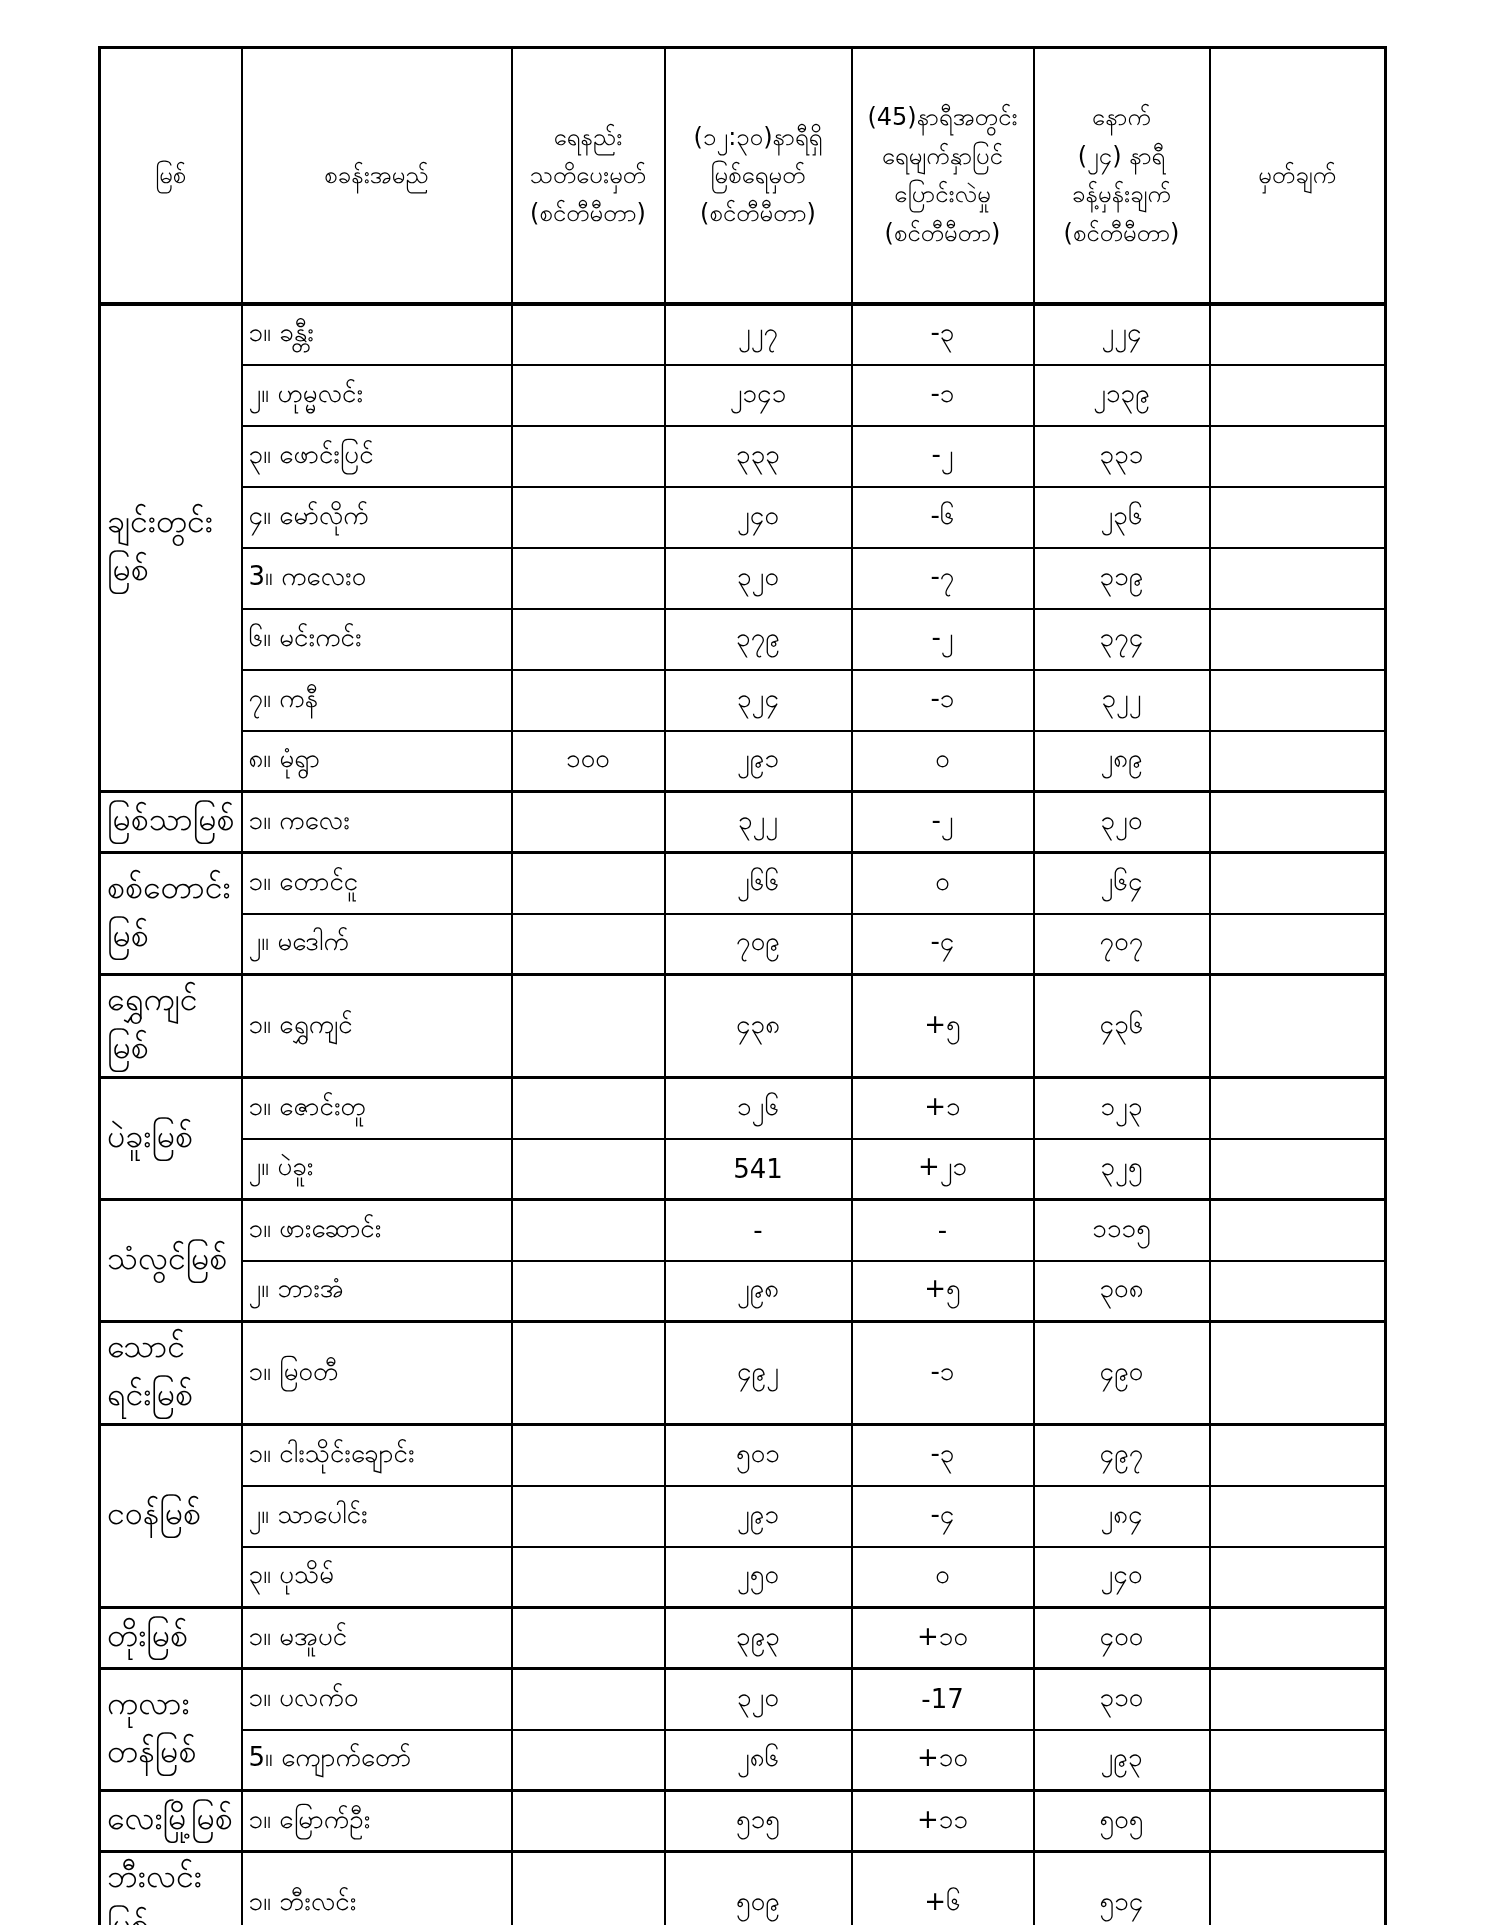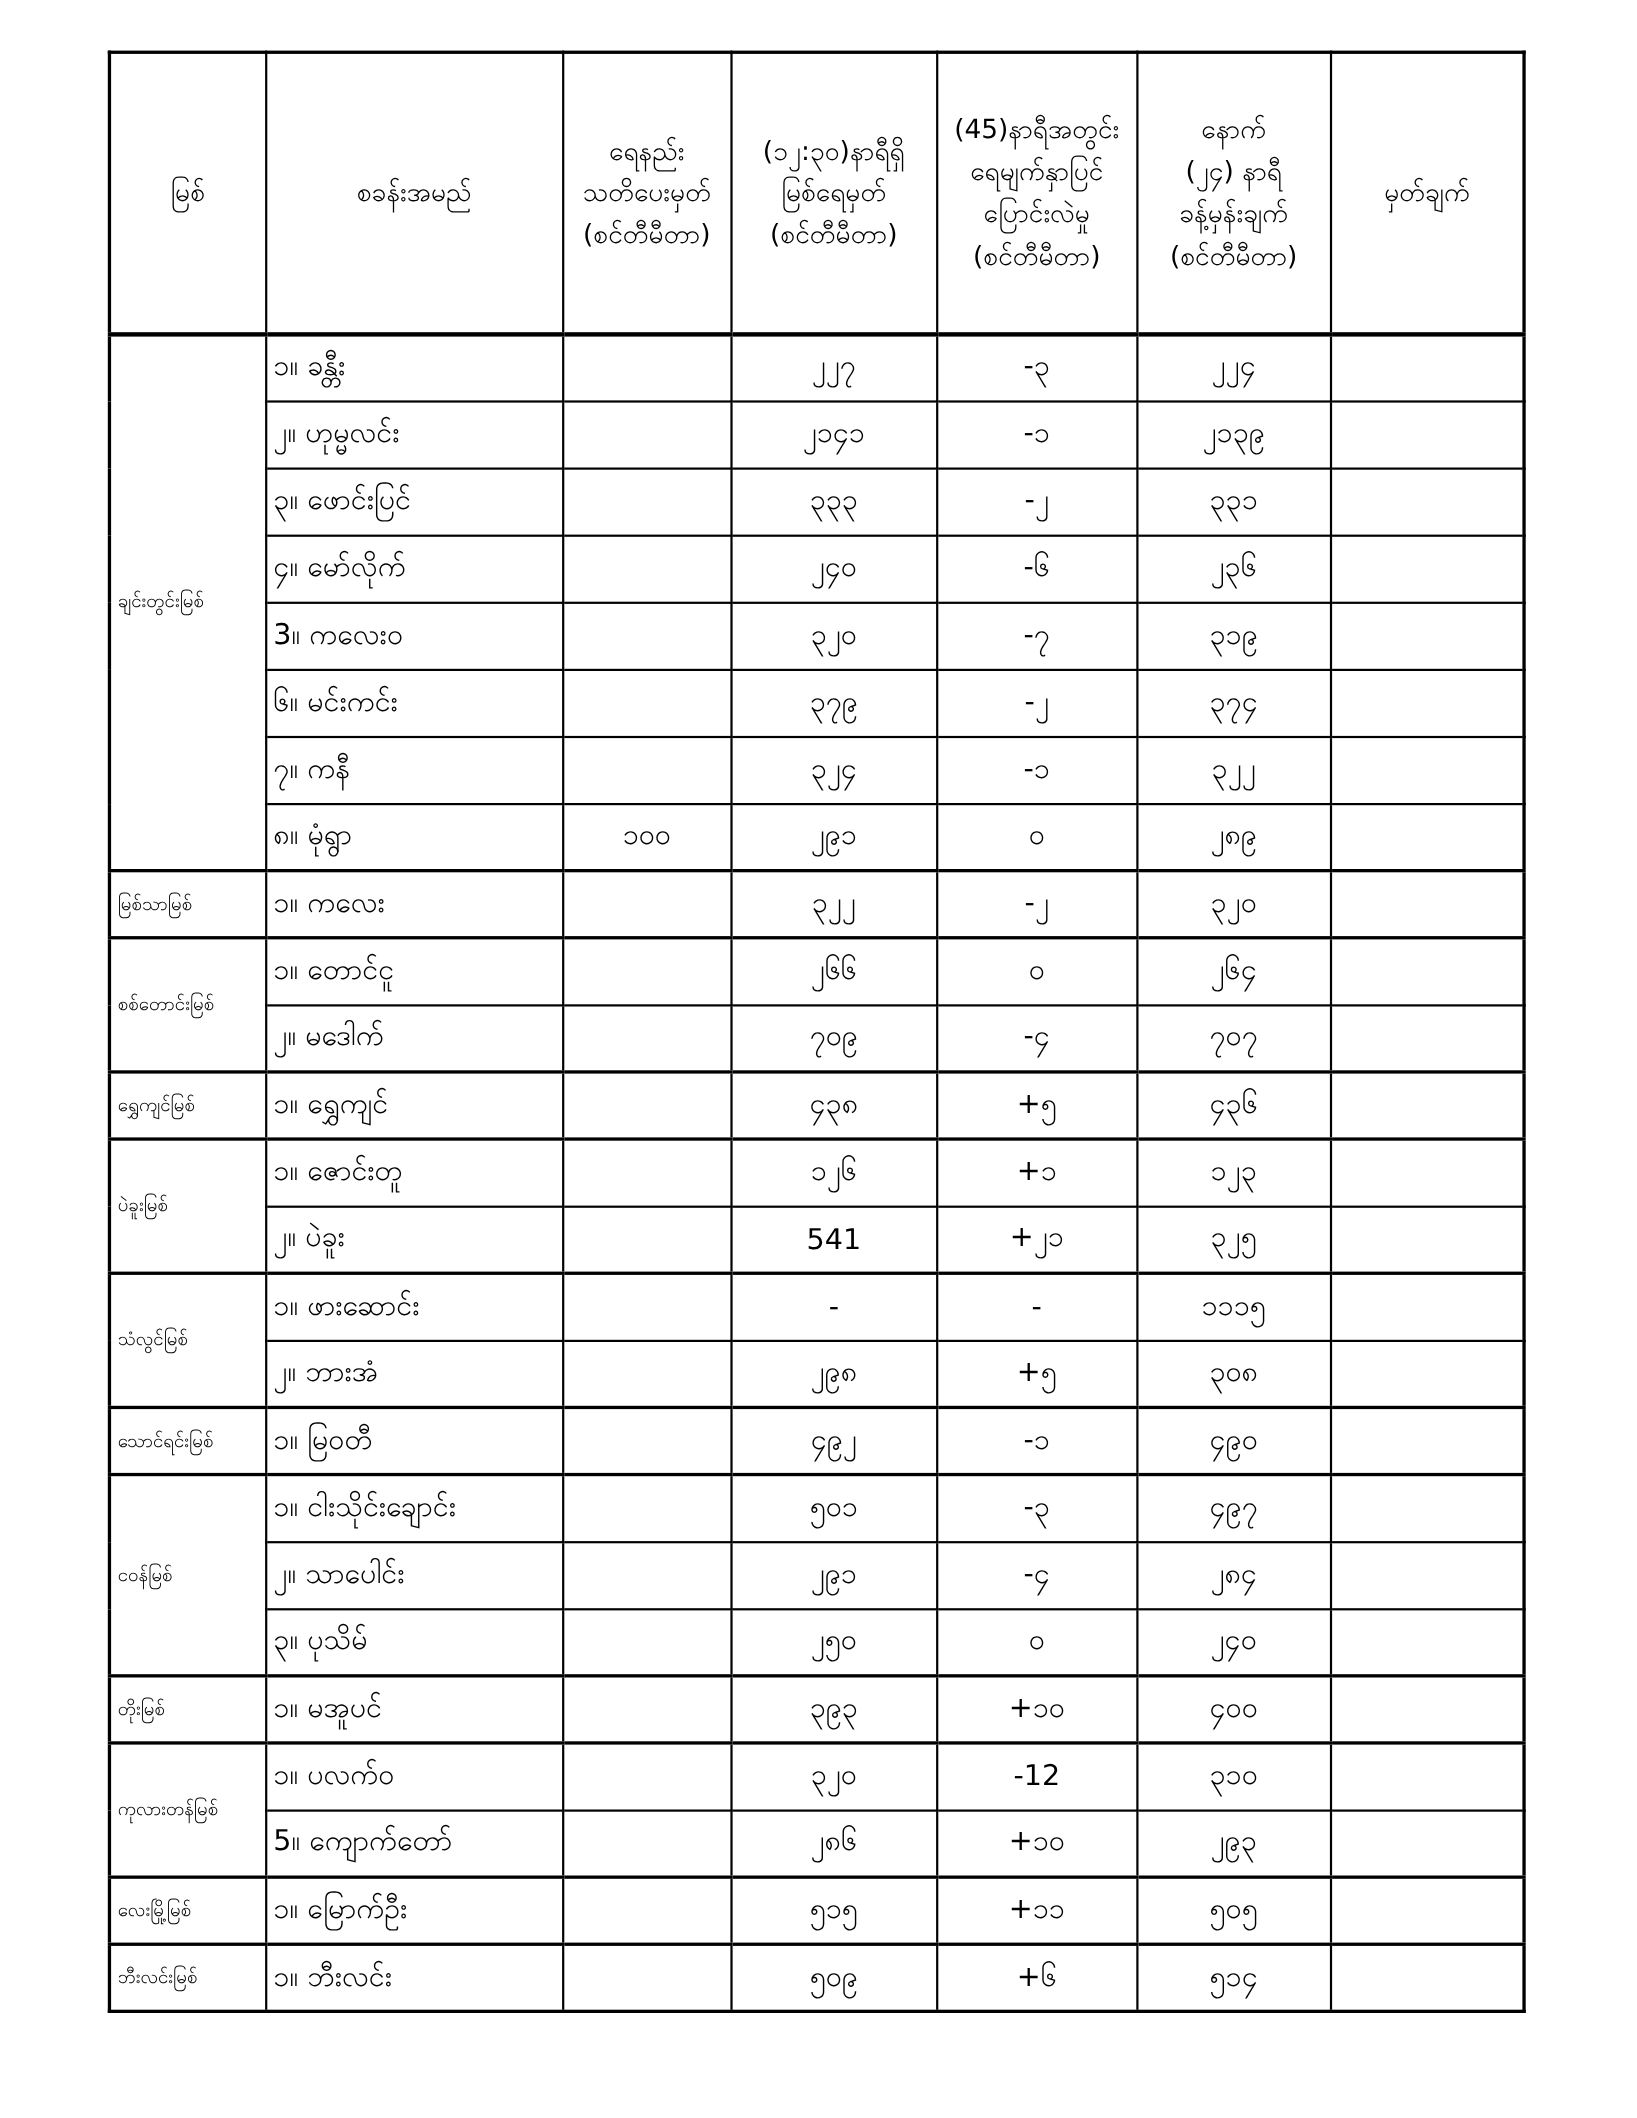--- a/index.html
+++ b/index.html
@@ -46,21 +46,21 @@
   .river-table tbody tr {
     height: 61px;
   }
   .river-table td {
     font-size: 26px;
     vertical-align: middle;
   }
   td.river-cell {
     text-align: left;
     padding-left: 6px;
-    font-size: 17px;
+    font-size: 32px;
   }
   td.station-cell {
     text-align: left;
   }
   td.warning-cell,
   td.level-cell,
   td.change-cell,
   td.forecast-cell {
     text-align: center;
   }
@@ -286,21 +286,21 @@
           <td class="level-cell section-start">၃၉၃</td>
           <td class="change-cell section-start">+၁၀</td>
           <td class="forecast-cell section-start">၄၀၀</td>
           <td class="remark-cell section-start"></td>
         </tr>
         <tr>
           <td class="river-cell section-start" rowspan="2">ကုလားတန်မြစ်</td>
           <td class="station-cell section-start">၁။ ပလက်ဝ</td>
           <td class="warning-cell section-start"></td>
           <td class="level-cell section-start">၃၂၀</td>
-          <td class="change-cell section-start">-12</td>
+          <td class="change-cell section-start">-17</td>
           <td class="forecast-cell section-start">၃၁၀</td>
           <td class="remark-cell section-start"></td>
         </tr>
         <tr>
           <td class="station-cell">5။ ကျောက်တော်</td>
           <td class="warning-cell"></td>
           <td class="level-cell">၂၈၆</td>
           <td class="change-cell">+၁၀</td>
           <td class="forecast-cell">၂၉၃</td>
           <td class="remark-cell"></td>

